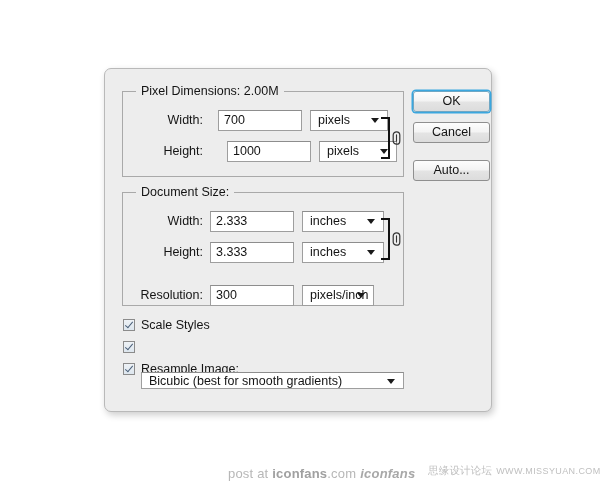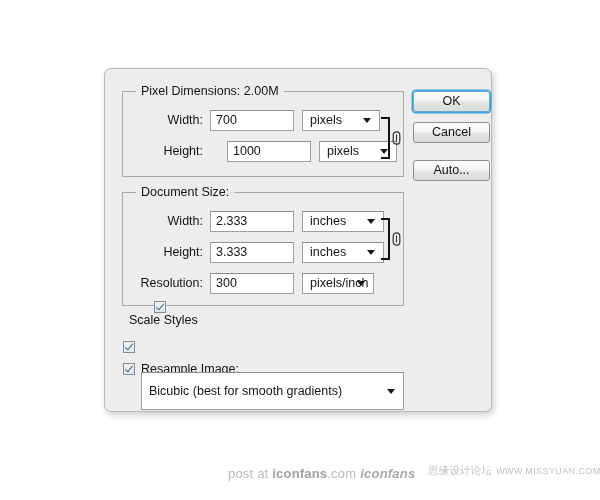--- a/index.html
+++ b/index.html
@@ -198,21 +198,21 @@
     color: #141414;
     white-space: nowrap;
   }
 
   
   #resample-method-combo {
     position: absolute;
     left: 36px;
     top: 303px;
     width: 263px;
-    height: 38px;
+    height: 17px;
   }
 
   
   .watermark {
     position: absolute;
     font-size: 13px;
     color: #b7b7b7;
     white-space: nowrap;
     letter-spacing: 0.2px;
   }
@@ -238,21 +238,21 @@
 </head>
 <body>
 
 <div id="image-size-dialog">
 
   <div class="group-box" id="pixel-dimensions-group">
     <div class="group-title">Pixel Dimensions:  2.00M</div>
 
     <div class="field-row" style="left:12px; top:17px;">
       <span class="field-label" style="width:68px;">Width:</span>
-      <input class="text-input" style="margin-left: 7px;" value="700">
+      <input class="text-input" style="margin-left: 15px;" value="700">
       <div class="combo" style="width:78px; margin-left:8px;">
         <span>pixels</span>
         <span class="arrow"></span>
       </div>
     </div>
 
     <div class="field-row" style="left:12px; top:48px;">
       <span class="field-label" style="width:68px;">Height:</span>
       <input class="text-input" style="margin-left: 24px;" value="1000">
       <div class="combo" style="width:78px; margin-left:8px;">
@@ -284,39 +284,39 @@
 
     <div class="field-row" style="left:8px; top:48px;">
       <span class="field-label" style="width:72px;">Height:</span>
       <input class="text-input" style="margin-left: 7px;" value="3.333">
       <div class="combo" style="width:82px; margin-left:8px;">
         <span>inches</span>
         <span class="arrow"></span>
       </div>
     </div>
 
-    <div class="field-row" style="left:8px; top:79px;">
+    <div class="field-row" style="left:8px; top:91px;">
       <span class="field-label" style="width:72px;">Resolution:</span>
       <input class="text-input" style="margin-left: 7px;" value="300">
       <div class="combo" style="width:72px; margin-left:8px;text-align:right;">
         <span>pixels/inch</span>
         <span class="arrow"></span>
       </div>
     </div>
 
     <div class="link-bracket" style="left:258px; top:25px; width:22px; height:42px;">
       <div class="brk"></div>
       <svg class="chain-icon" viewBox="0 0 9 14">
         <rect x="1.2" y="0.8" width="6.6" height="12.4" rx="3.3" fill="none" stroke="#333" stroke-width="1.2"></rect>
         <line x1="4.5" y1="3.4" x2="4.5" y2="10.6" stroke="#333" stroke-width="1.1"></line>
       </svg>
     </div>
   </div>
 
-  <div class="check-row" style="top:232px;flex-direction:column;">
+  <div class="check-row" style="top:248px;">
     <span class="checkbox"></span>
     <span class="check-label">Scale Styles</span>
   </div>
   <div class="check-row" style="top:270px;">
     <span class="checkbox"></span>
   </div>
   <div class="check-row" style="top:292px;">
     <span class="checkbox"></span>
     <span class="check-label">Resample Image:</span>
   </div>

